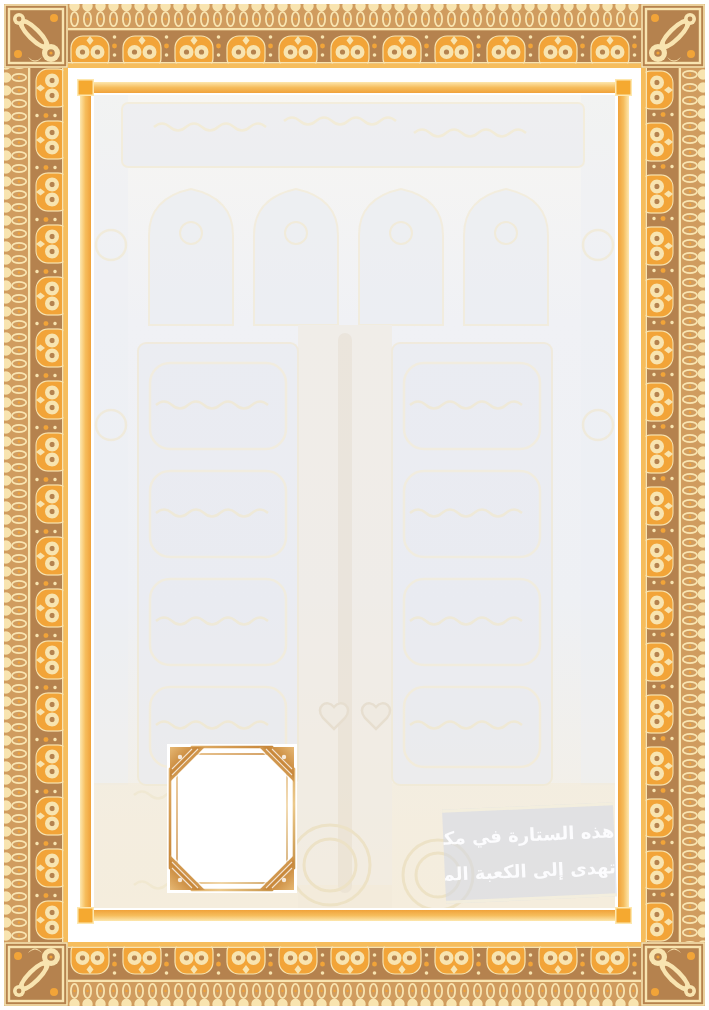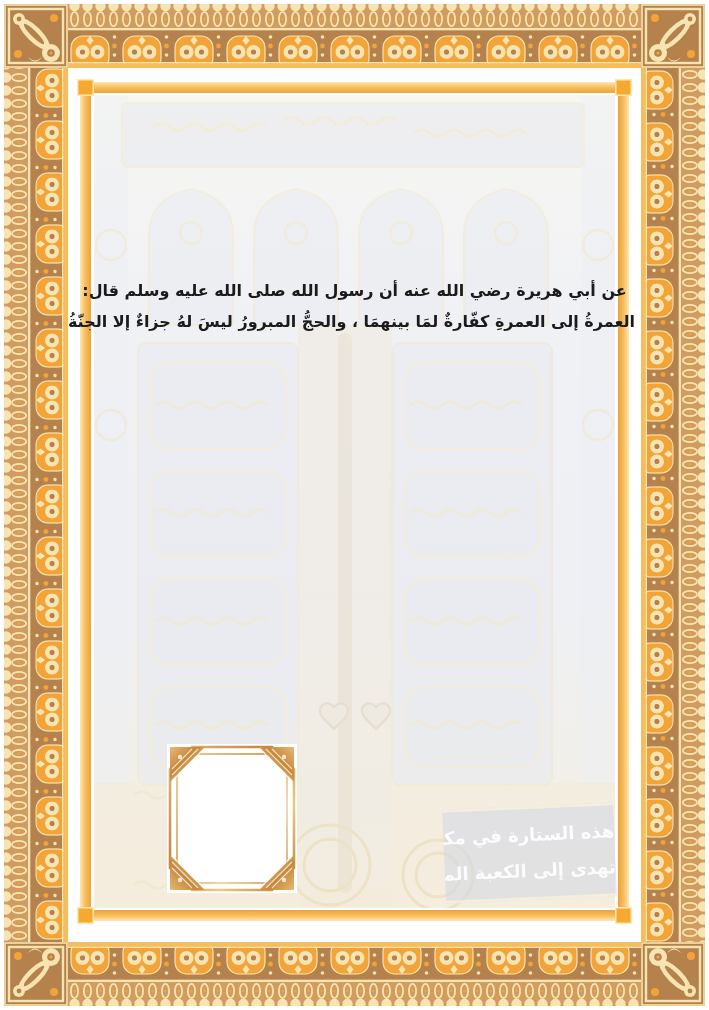--- a/index.html
+++ b/index.html
@@ -348,24 +348,20 @@
         <use href="#sq" transform="translate(40,700)"></use>
         <use href="#sq" transform="translate(40,790)"></use>
       </svg>
     </div>
 
     <div class="kiswa-panel">
       <div class="kiswa-line">هذه الستارة في مكة المكرمة</div>
       <div class="kiswa-line">تهدى إلى الكعبة المشرفة</div>
     </div>
 
-    <div class="hadith">
-      <div class="hl">عن أبي هريرة رضي الله عنه أن رسول الله صلى الله عليه وسلم قال:</div>
-      <div class="hl">العمرةُ إلى العمرةِ كفّارةٌ لمَا بينهمَا ، والحجُّ المبرورُ ليسَ لهُ جزاءٌ إلا الجنّةُ</div>
-    </div>
 
     <div class="photo-frame">
       <svg width="130" height="149" viewBox="0 0 130 149">
         <defs>
           <linearGradient id="pfg" x1="0" y1="0" x2="1" y2="1">
             <stop offset="0" stop-color="#e6b874"></stop>
             <stop offset="0.4" stop-color="#c8873a"></stop>
             <stop offset="0.7" stop-color="#ecc98b"></stop>
             <stop offset="1" stop-color="#b97f2e"></stop>
           </linearGradient>

